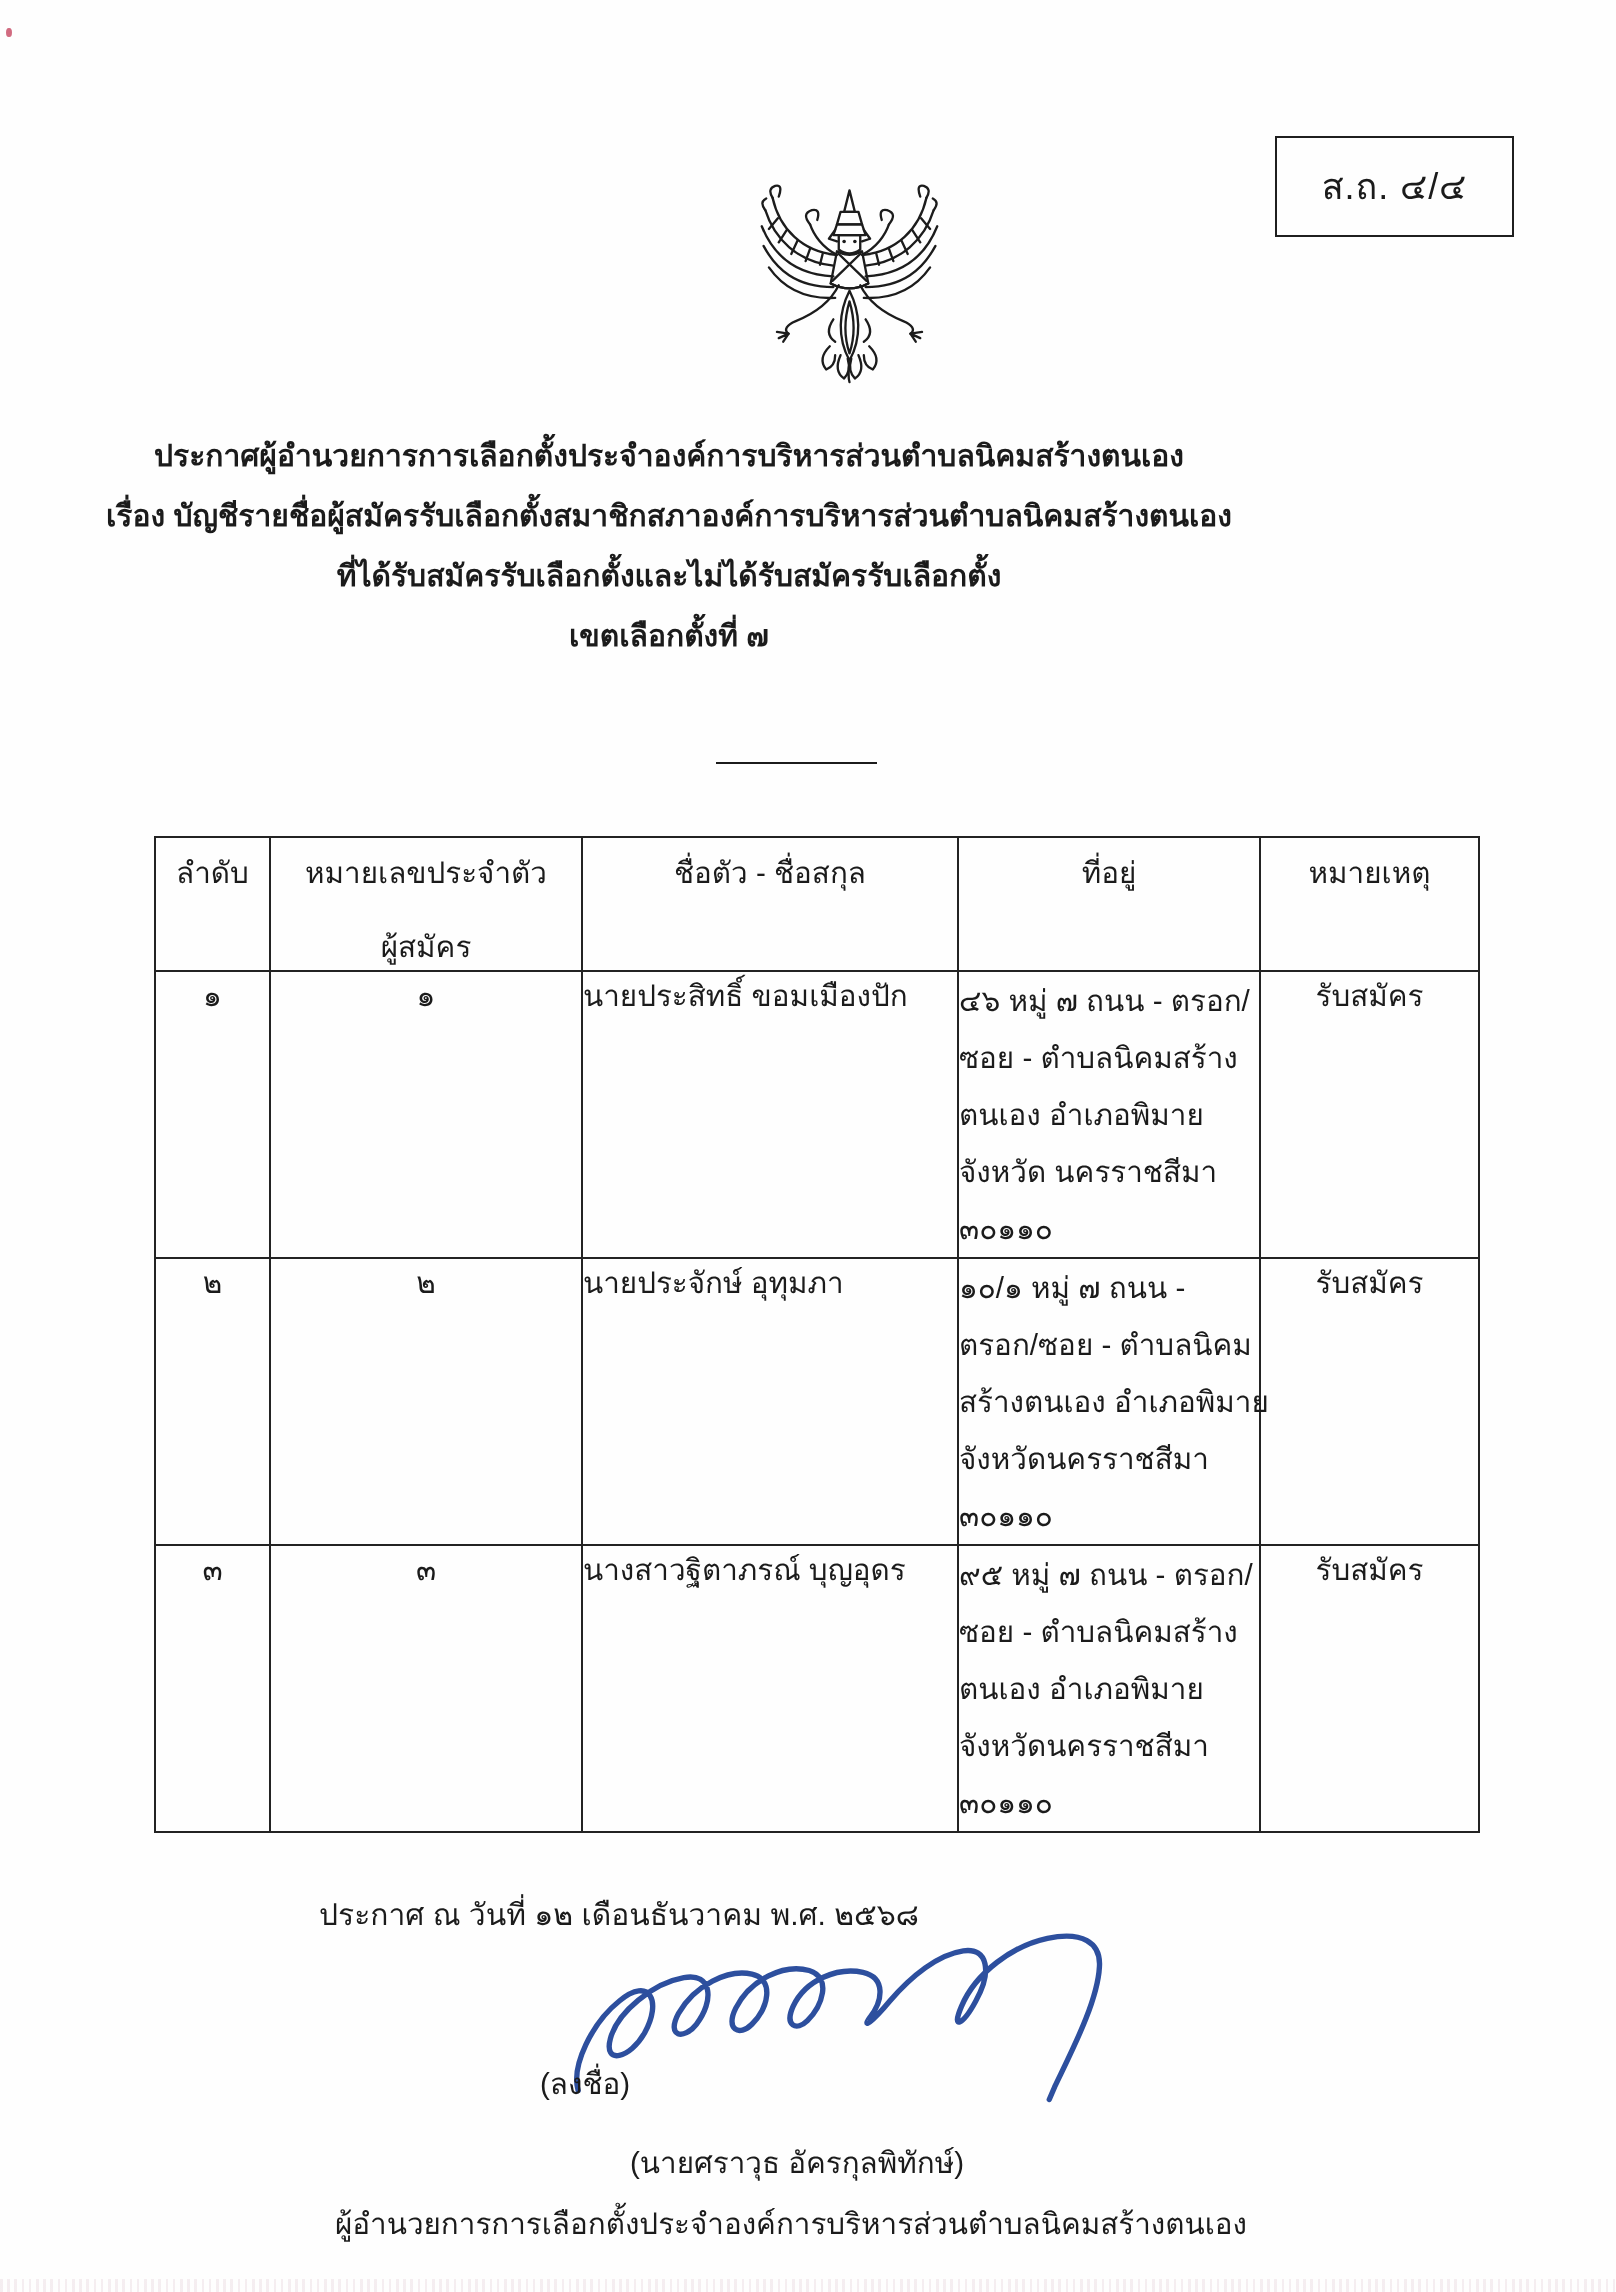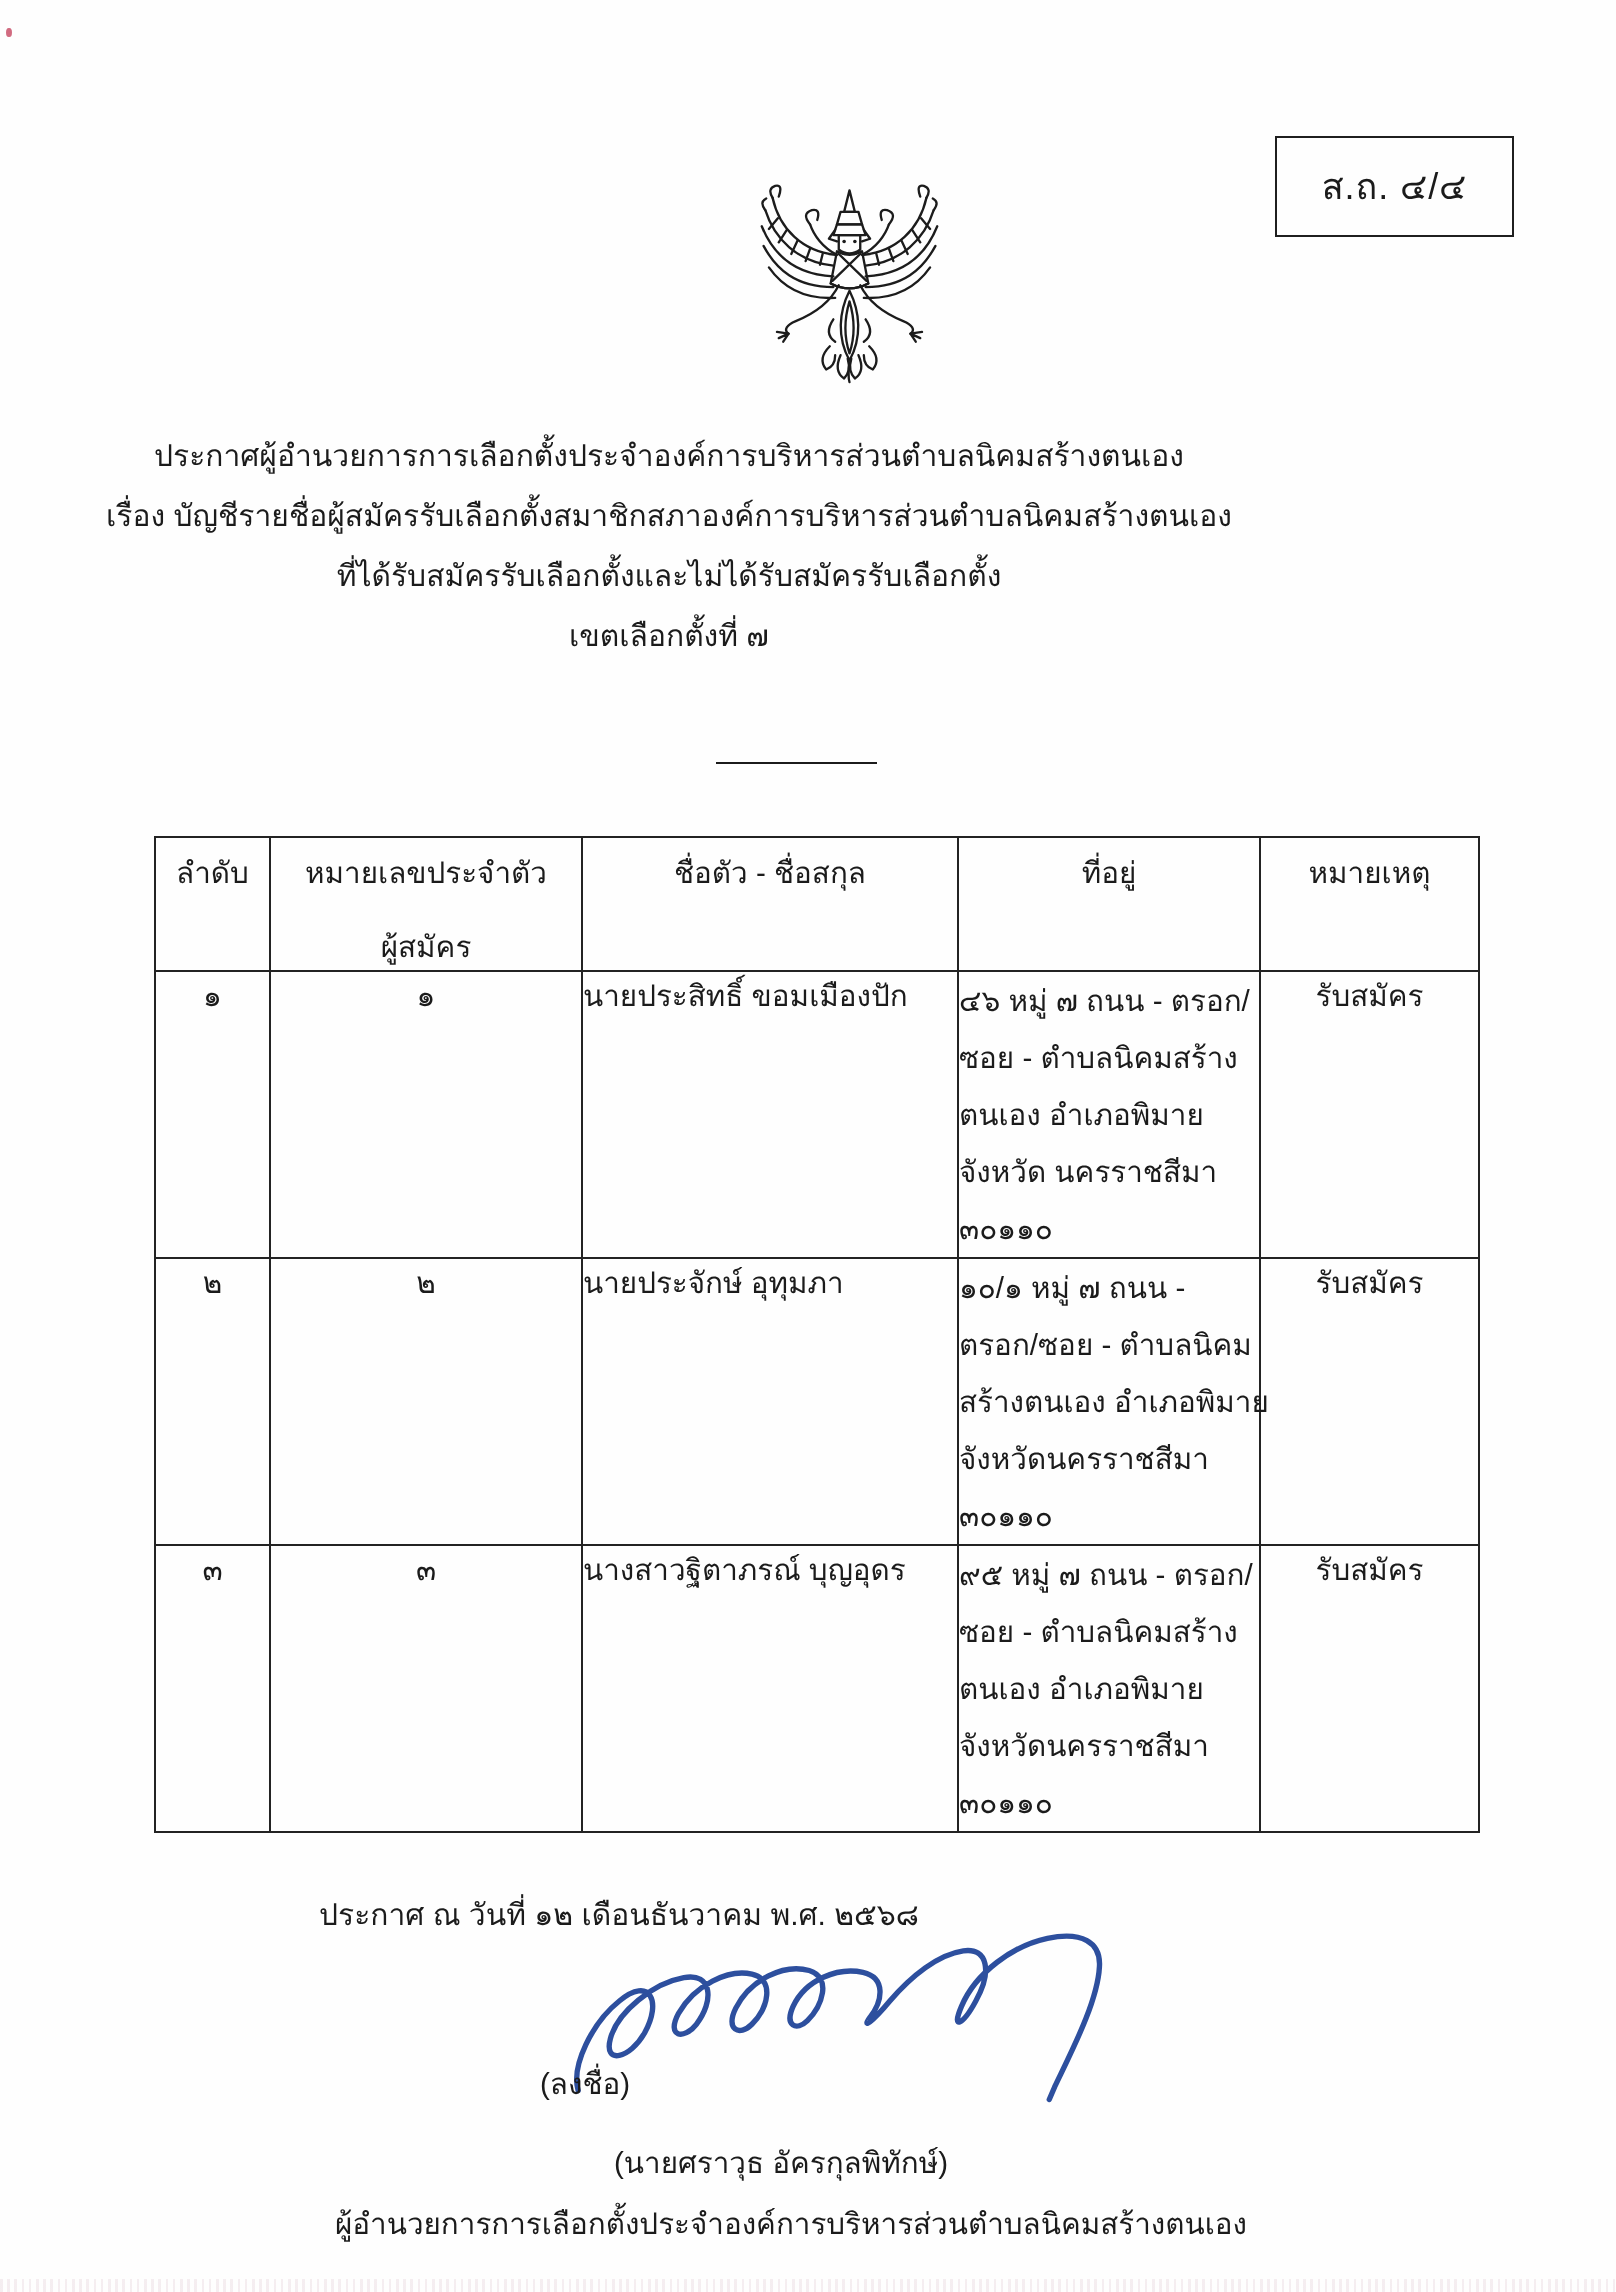--- a/index.html
+++ b/index.html
@@ -26,21 +26,21 @@
     position:absolute; left:751px; top:184px;
     width:197px; height:208px;
   }
   .emblem path { stroke:#1c1c1c; stroke-width:2.6; fill:none; stroke-linecap:round; stroke-linejoin:round; }
   .emblem .fill { fill:#1c1c1c; stroke:none; }
 
   
   .title-block {
     position:absolute; left:0; top:426px; width:1338px;
     text-align:center;
-    font-size:30px; font-weight:normal;
+    font-size:30px; font-weight:bold;
     line-height:60px;
   }
 
   .divider {
     position:absolute; left:716px; top:762px; width:161px;
     border-top:2.7px solid #1b1b1b;
   }
 
   
   table.doc-table {
@@ -75,21 +75,21 @@
     font-size:29.6px;
     margin-left:36px;
   }
   .signature-svg {
     position:absolute; left:553px; top:1915px;
     width:645px; height:206px;
   }
   .signature-svg path { stroke:#2d4f9e; stroke-width:6; fill:none; stroke-linecap:round; stroke-linejoin:round; }
   .signer-name {
     position:absolute; left:0; top:2139px; width:1562px;
-    text-align:center; font-size:29.6px;
+    text-align:center; font-size:29.6px;padding-left:16px;
   }
   .signer-title {
     position:absolute; left:0; top:2200px; width:1582px;
     text-align:center; font-size:29.6px;
   }
 
   
   .artifact-dot {
     position:absolute; left:6.3px; top:28px; width:5.4px; height:9px;
     background:#c23a56; border-radius:50%; opacity:.75;

